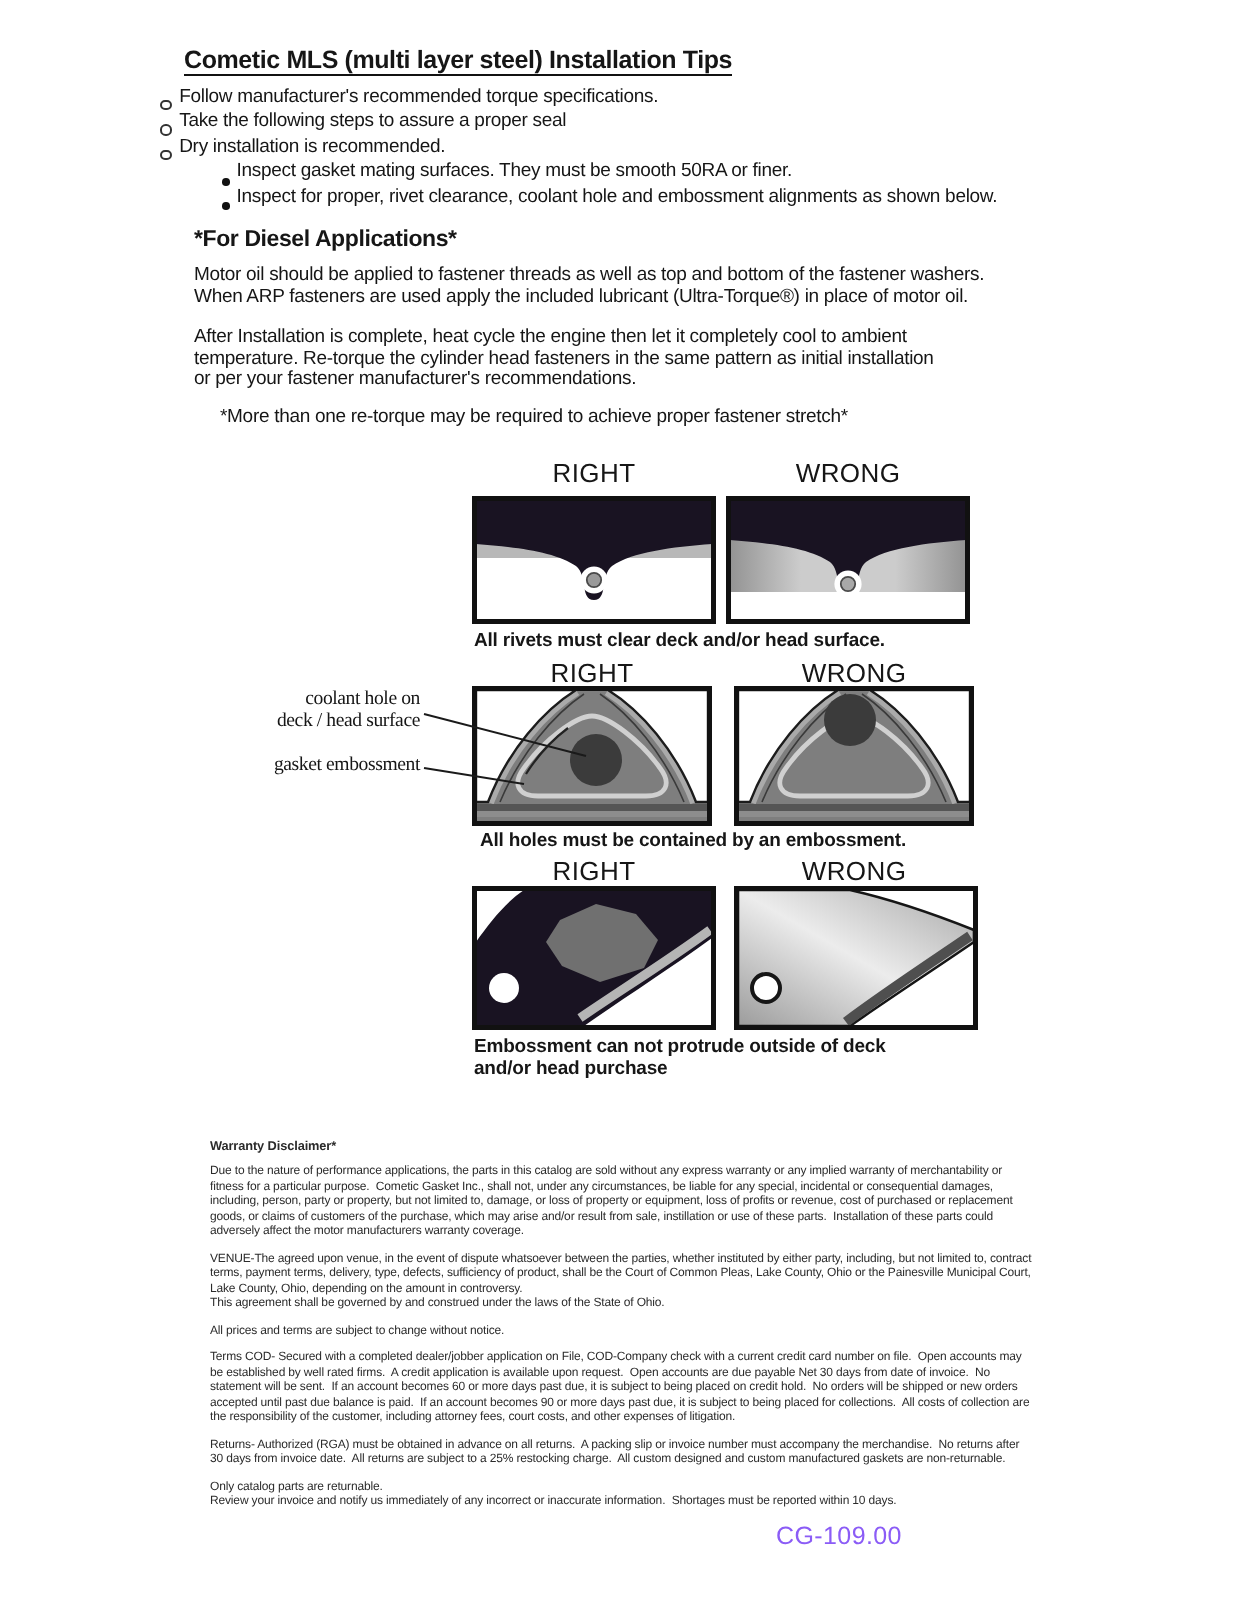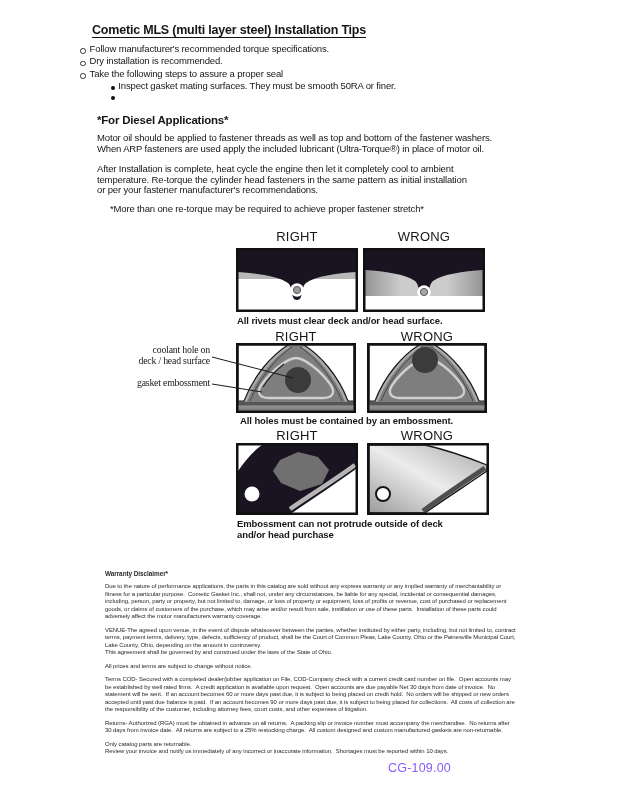--- a/index.html
+++ b/index.html
@@ -9,21 +9,21 @@
     position:relative;overflow:hidden;
   }
   .abs{position:absolute;}
   
   .doc-title{
     left:92px;top:23px;font-size:12.5px;font-weight:bold;letter-spacing:-0.2px;
     border-bottom:1.8px solid #111;padding-bottom:0;
   }
   
   .bullets{left:80px;top:43px;font-size:9.5px;letter-spacing:-0.15px;width:480px;}
-  .b-row{display:flex;align-items:center;line-height:12.4px;white-space:nowrap;}
+  .b-row{display:flex;align-items:flex-end;line-height:12.4px;white-space:nowrap;}
   .b-row.sub{margin-left:31px;}
   .dot-open{
     width:3.6px;height:3.6px;border:1px solid #333;border-radius:50%;
     margin:3.6px 4px 0 0;flex:0 0 auto;background:#fff;
   }
   .dot-fill{
     width:3.8px;height:3.8px;border-radius:50%;background:#111;
     margin:3.8px 3.5px 0 0;flex:0 0 auto;
   }
   
@@ -55,32 +55,33 @@
 
   <div class="abs doc-title">Cometic MLS (multi layer steel) Installation Tips</div>
 
   <div class="abs bullets">
     <div class="b-row">
       <span class="dot-open"></span>
       <span>Follow manufacturer's recommended torque specifications.</span>
     </div>
     <div class="b-row">
       <span class="dot-open"></span>
-      <span>Dry installation is recommended.</span>
+      <span>Take the following steps to assure a proper seal</span>
     </div>
     <div class="b-row">
       <span class="dot-open"></span>
-      <span>Take the following steps to assure a proper seal</span>
+      <span>Dry installation is recommended.</span>
     </div>
     <div class="b-row sub">
       <span class="dot-fill"></span>
       <span>Inspect gasket mating surfaces.  They must be smooth 50RA or finer.</span>
     </div>
     <div class="b-row sub">
       <span class="dot-fill"></span>
+      <span>Inspect for proper, rivet clearance, coolant hole and embossment alignments as shown below.</span>
     </div>
   </div>
 
   <div class="abs diesel-h">*For Diesel Applications*</div>
   <div class="abs para p1">Motor oil should be applied to fastener threads as well as top and bottom of the fastener washers.
 When ARP fasteners are used apply the included lubricant (Ultra-Torque®) in place of motor oil.</div>
   <div class="abs para p2">After Installation is complete, heat cycle the engine then let it completely cool to ambient
 temperature. Re-torque the cylinder head fasteners in the same pattern as initial installation
 or per your fastener manufacturer's recommendations.</div>
   <div class="abs para pnote">*More than one re-torque may be required to achieve proper fastener stretch*</div>

